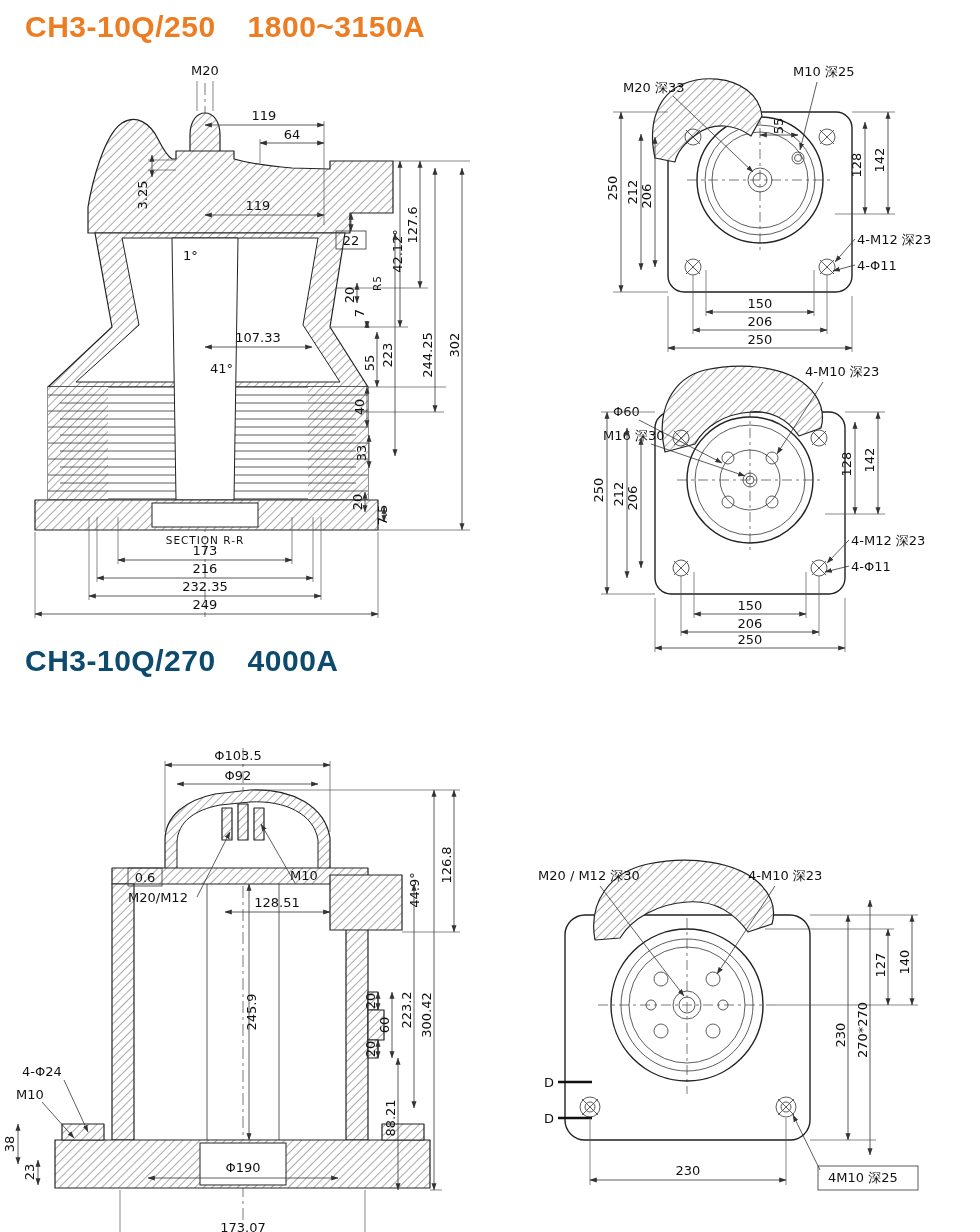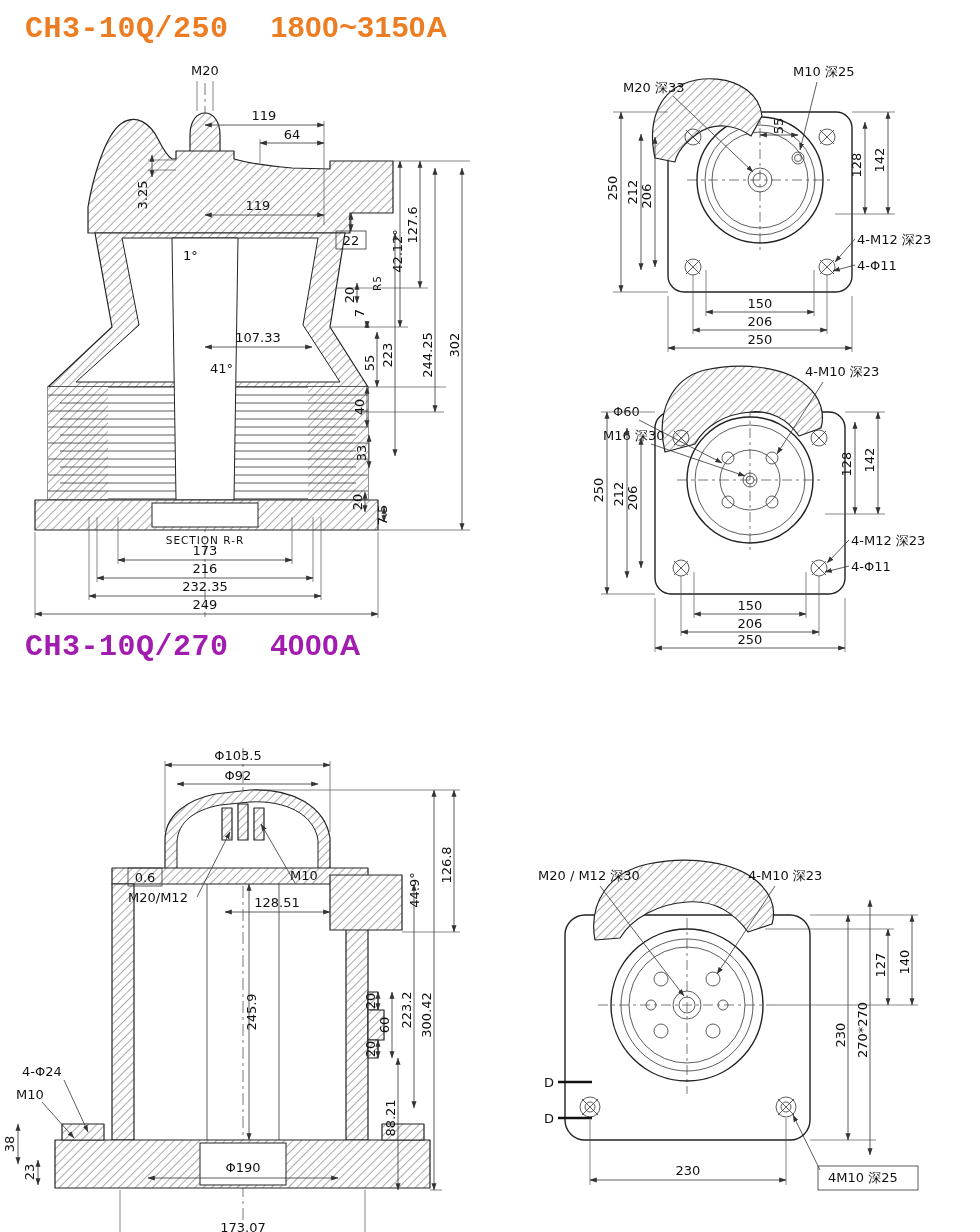--- a/index.html
+++ b/index.html
@@ -1,20 +1,20 @@
 <!DOCTYPE html>
 <html><head>
 <meta charset="utf-8">
 <style>
   html,body{margin:0;padding:0;background:#fff;}
   #stage{position:relative;width:980px;height:1232px;background:#ffffff;overflow:hidden;
          font-family:"DejaVu Sans",sans-serif;}
   .title{position:absolute;left:25px;font-family:"Liberation Sans",sans-serif;
          font-weight:bold;font-size:30px;letter-spacing:0.5px;color:#ED7D23;white-space:nowrap;}
-  .title .model{margin-right:42px;font-family:Liberation Mono, monospace;}
+  .title .model{margin-right:32px;}
   svg{position:absolute;overflow:visible;}
   .ol{stroke:#222;stroke-width:1.4;fill:none;stroke-linejoin:round;}
   .hatch{fill:url(#hp);stroke:#222;stroke-width:1.2;stroke-linejoin:round;}
   .white{fill:#fff;stroke:#222;stroke-width:1;}
   .thin{stroke:#333;stroke-width:0.8;fill:none;}
   .ext{stroke:#555;stroke-width:0.7;fill:none;}
   .dim{stroke:#333;stroke-width:0.8;fill:none;marker-start:url(#ar);marker-end:url(#ar);}
   .lead{stroke:#333;stroke-width:0.8;fill:none;marker-end:url(#ar);}
   .axis{stroke:#555;stroke-width:0.8;stroke-dasharray:12 4 3 4;fill:none;}
   .cross{stroke:#555;stroke-width:0.8;stroke-dasharray:10 4 3 4;fill:none;}
@@ -35,21 +35,21 @@
       </pattern>
       <marker id="ar" viewBox="0 0 10 10" refX="9.5" refY="5" markerWidth="9" markerHeight="9" orient="auto-start-reverse">
         <path d="M0,1.5 L10,5 L0,8.5 Z" fill="#333"></path>
       </marker>
     </defs>
   </svg>
 
   <div class="title" style="top: 10px; color: rgb(237, 125, 35);">
     <span class="model">CH3-10Q/250</span><span>1800~3150A</span>
   </div>
-  <div class="title" style="top: 628px; color: #a21caf;">
+  <div class="title" style="top: 644px; color: #0c4a6e;">
     <span class="model">CH3-10Q/270</span><span>4000A</span>
   </div>
 
   <svg style="left:0;top:55px" width="500" height="600" viewBox="0 0 500 600">
     <g>
       <line class="axis" x1="205" y1="28" x2="205" y2="562"></line>
     </g>
     <g>
       <path class="hatch" d="M190,105 L190,80 C190,66 197,58 205,58 C213,58 220,66 220,80 L220,105 Z"></path>
       <rect class="hatch" x="176" y="105" width="58" height="10"></rect>

